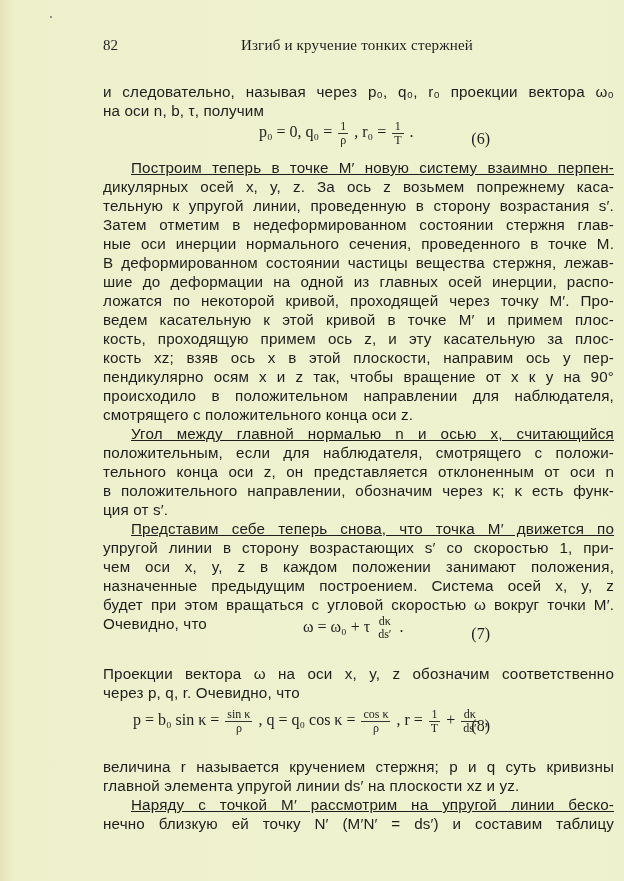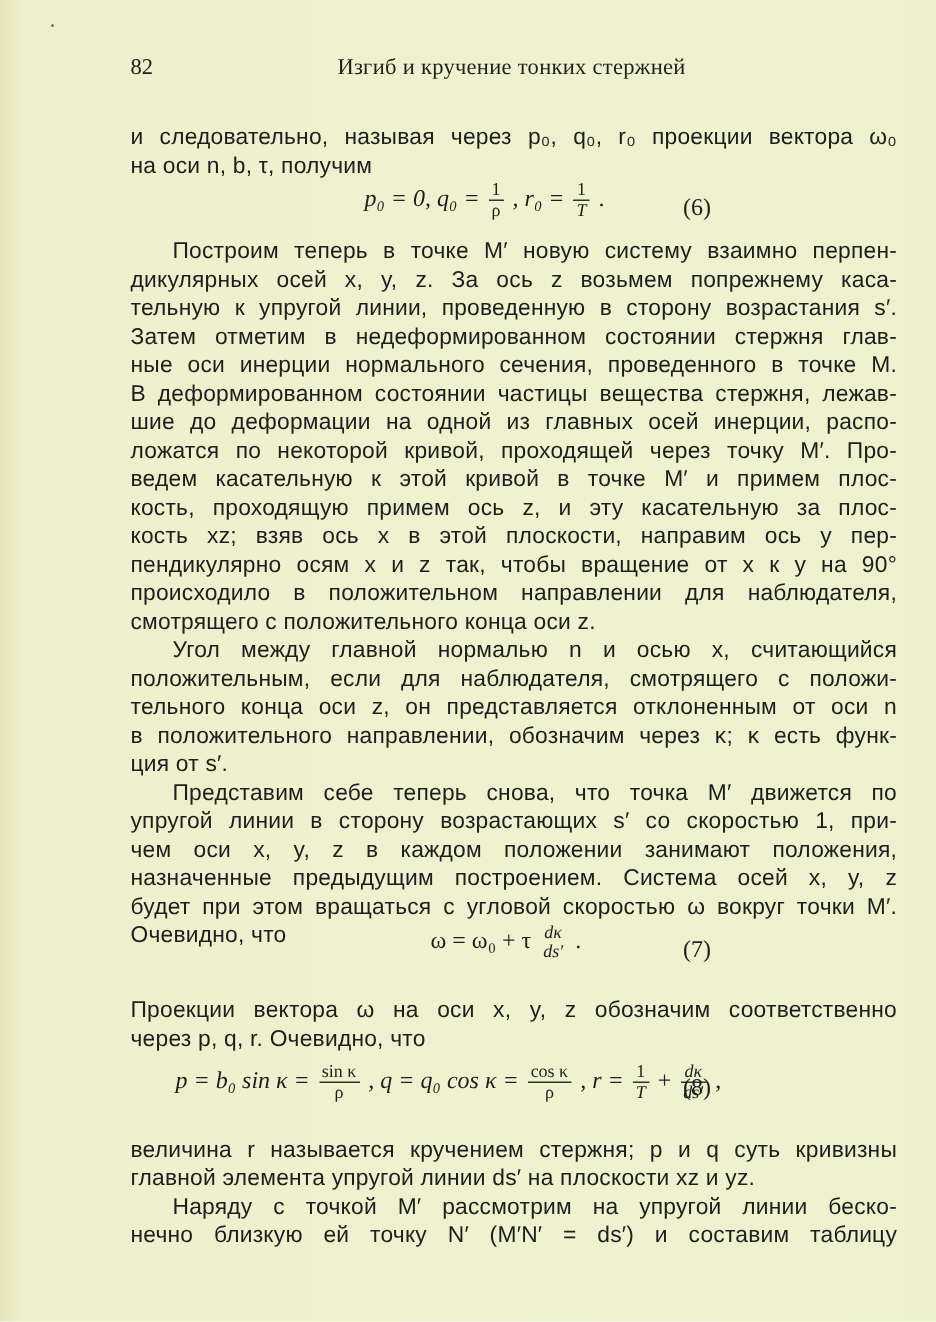--- a/index.html
+++ b/index.html
@@ -3,39 +3,39 @@
   <meta charset="utf-8">
   <style>
     html, body { margin: 0; padding: 0; }
     body {
       width: 624px; height: 881px; overflow: hidden;
       background: linear-gradient(90deg, #e6e2b8 0px, #eef0cc 14px, #eff2cf 60%, #eef1cd 100%);
       font-family: "Liberation Serif", "DejaVu Serif", serif;
       color: #1e1e1e;
       position: relative;
     }
-    .page { position: absolute; left: 0; top: 0; width: 500px; height: 881px; }
+    .page { position: absolute; left: 16px; top: 0; width: 500px; height: 881px; }
     .header { position: absolute; top: 37px; left: 82px; width: 518px; height: 20px; font-size: 15px; }
     .page-num { position: absolute; left: 5px; top: 0; }
     .running-title { position: absolute; left: 0; right: 0; text-align: center; letter-spacing: 0.2px; }
     .line {
       position: absolute; left: 87px; width: 511px;
       font-size: 15.2px; line-height: 19px; white-space: nowrap;
       text-align: justify; text-align-last: justify;
       font-family: "Liberation Sans", "DejaVu Sans", sans-serif;
       letter-spacing: 0.15px;
     }
-    .line.indent { left: 115px; width: 483px; }
+    .line.indent { left: 115px; width: 483px; text-decoration: underline; }
     .line.last { text-align-last: left; }
     .formula {
       position: absolute; font-size: 16px; white-space: nowrap;
       font-family: "Liberation Serif", "DejaVu Serif", serif;
     }
     .eqno { position: absolute; right: 26px; font-size: 16px; font-family: "Liberation Serif", serif; }
-    i, .it { font-style: italic; font-family: "Liberation Serif", serif; }
+    i, .it { font-family: "Liberation Serif", serif; }
     .frac { display: inline-block; vertical-align: middle; text-align: center; font-size: 12px; line-height: 13px; margin: 0 2px; }
     .frac .num { display: block; padding: 0 2px; }
     .frac .den { display: block; border-top: 1px solid #333; padding: 0 2px; }
     .dot { position: absolute; left: 34px; top: 16px; width: 2px; height: 2px; background: #777; border-radius: 1px; }
   </style>
 </head>
 <body>
 
 <div class="page">
   <div class="dot"></div>

